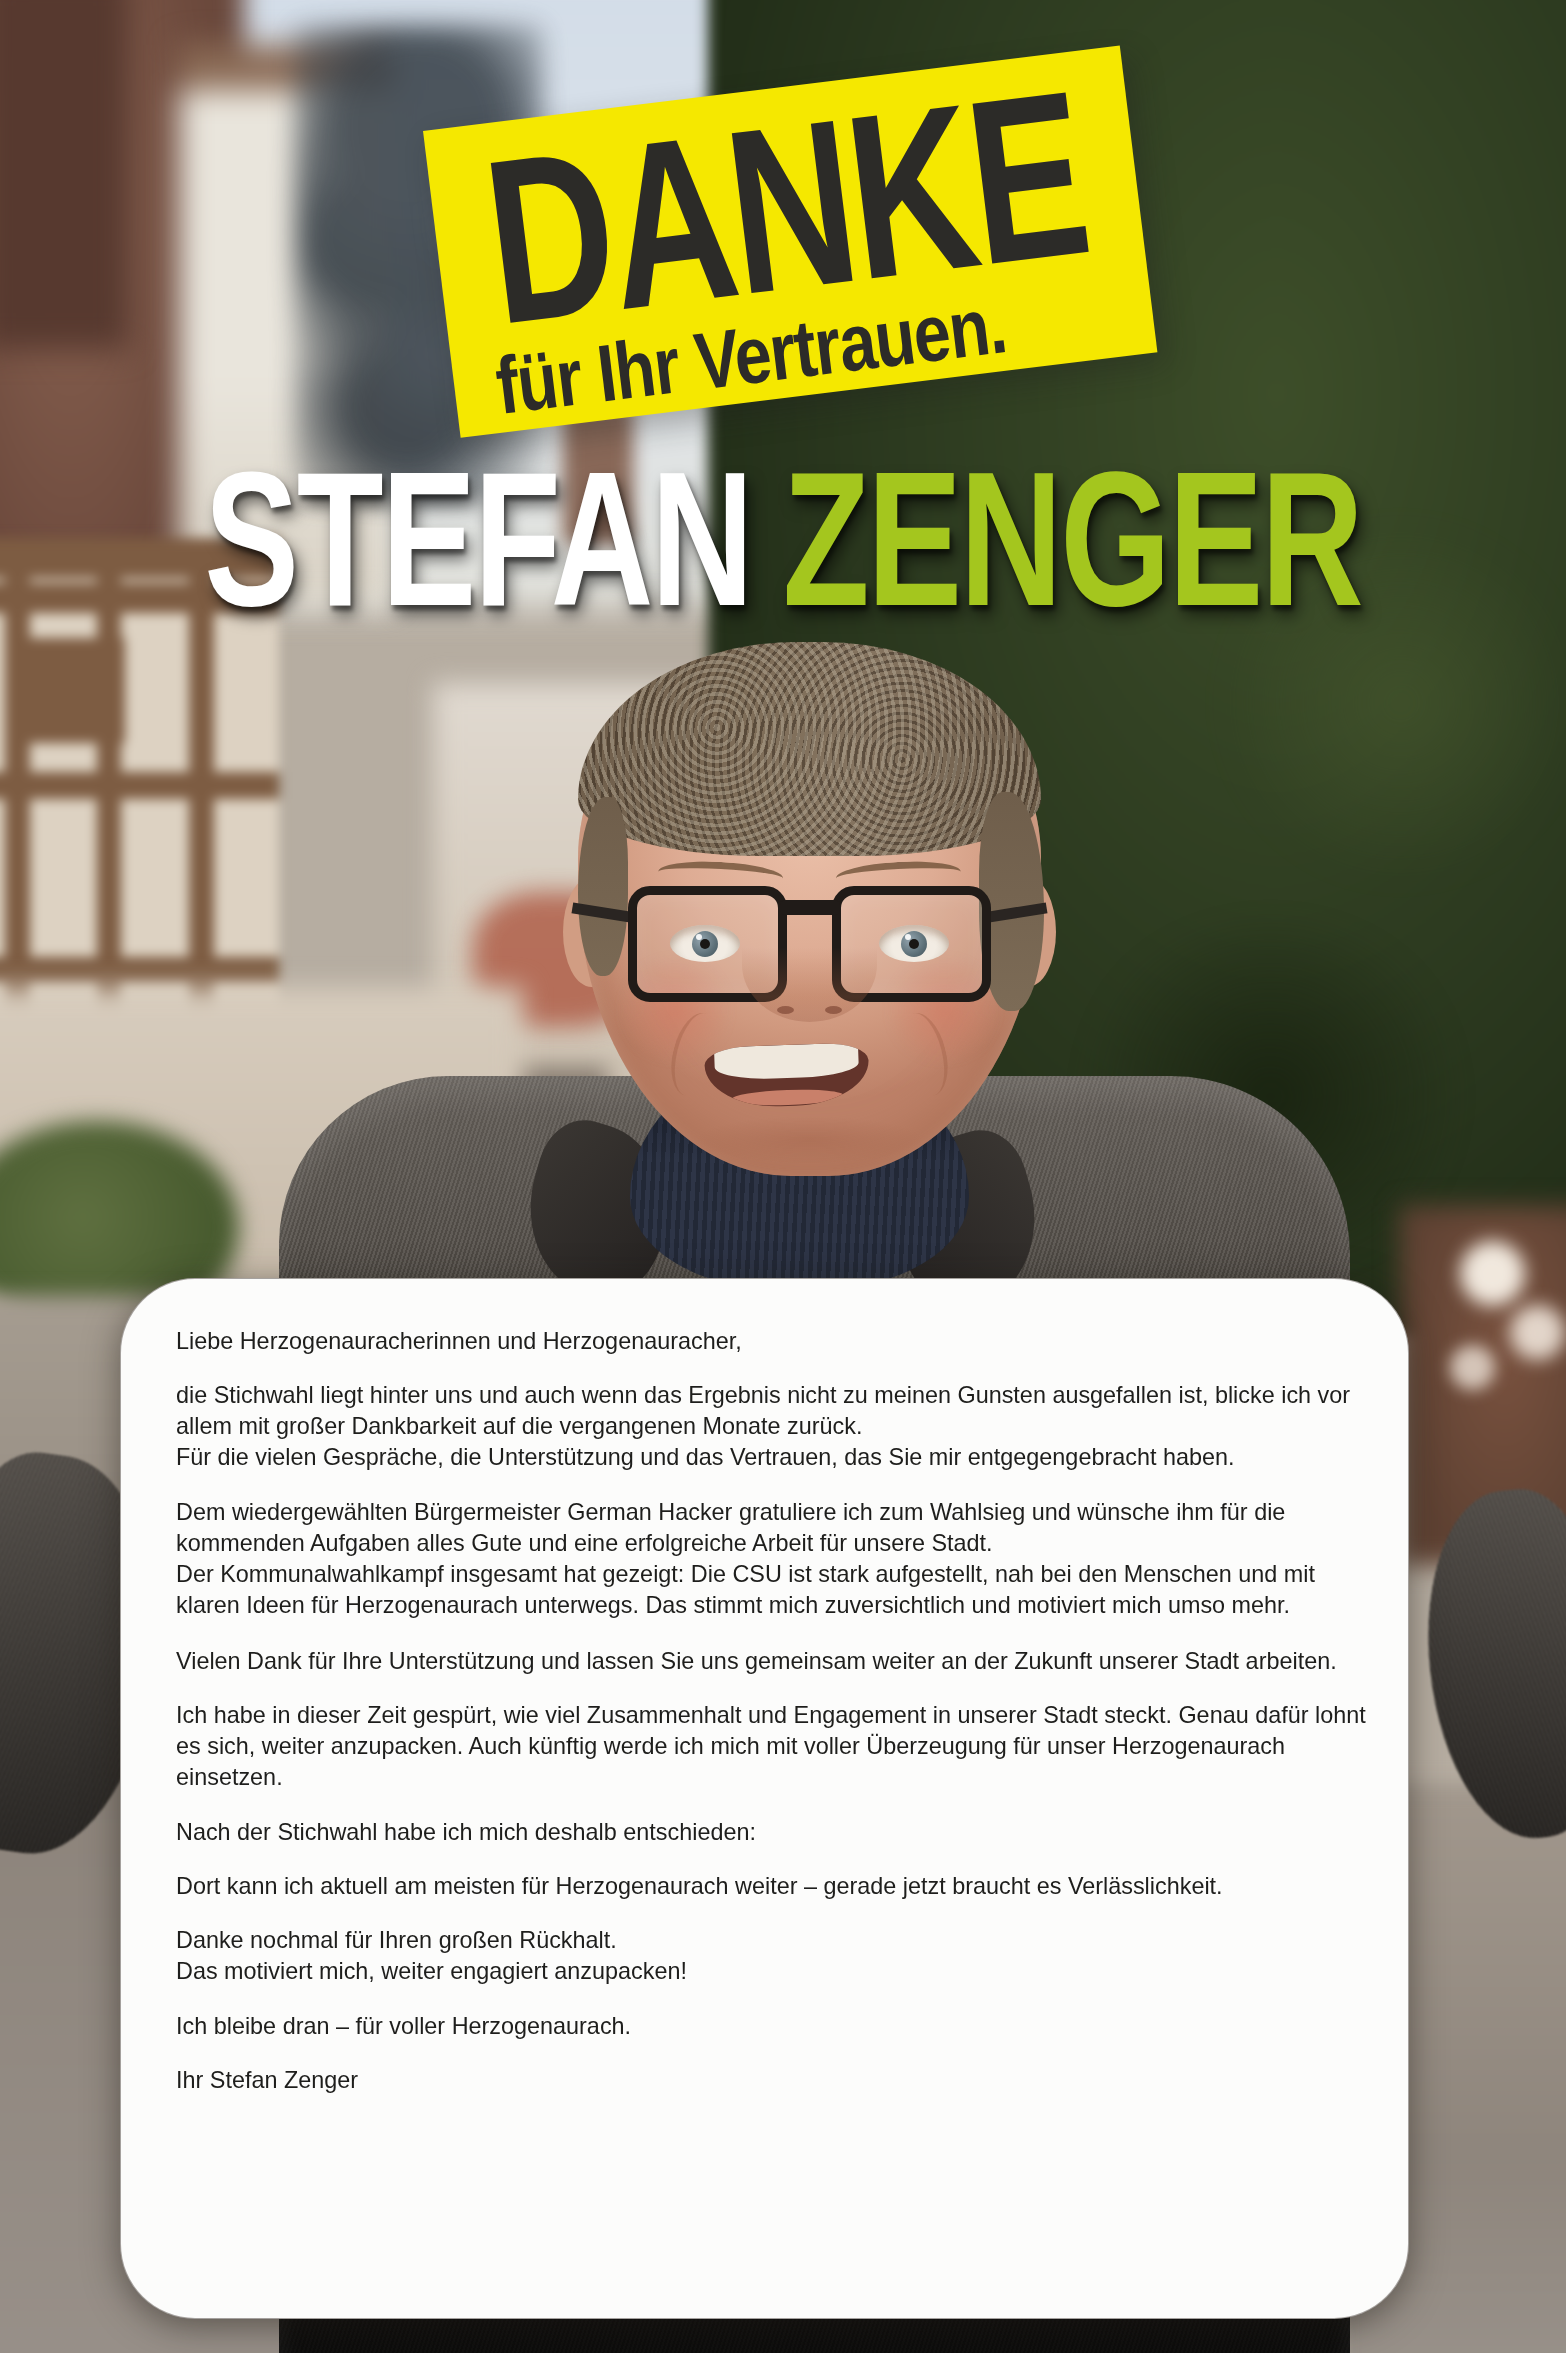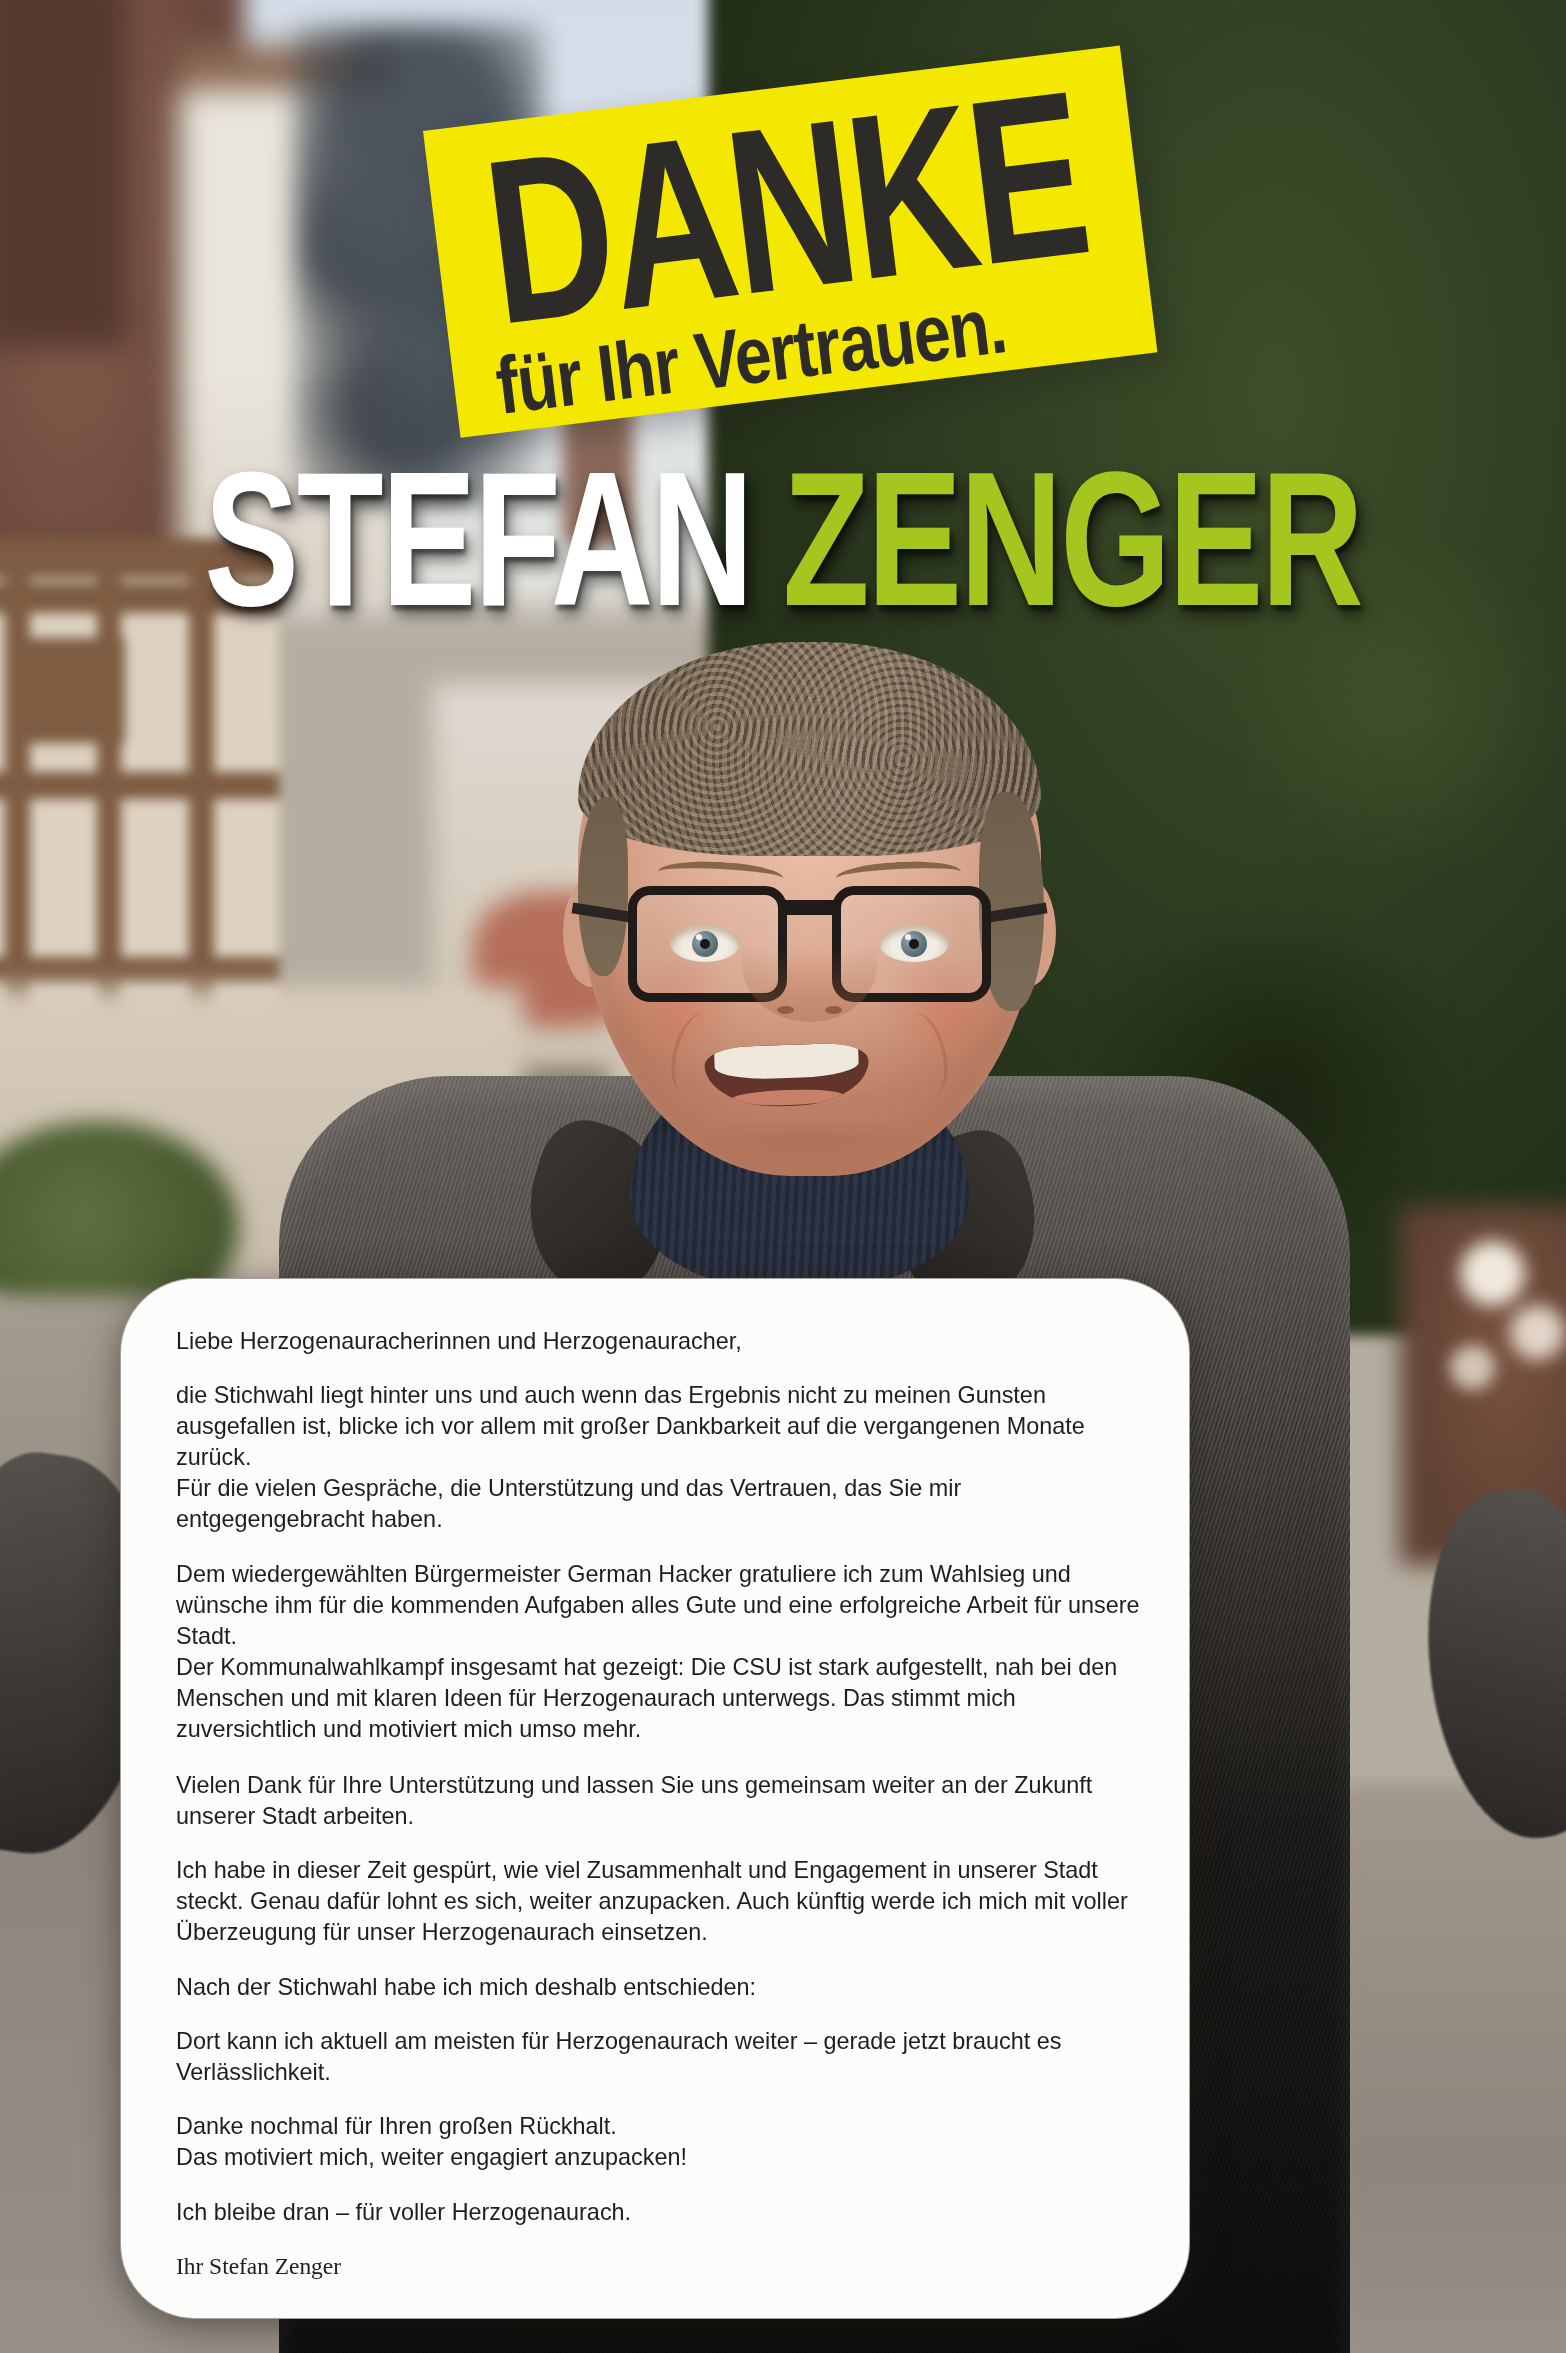--- a/index.html
+++ b/index.html
@@ -170,29 +170,29 @@
     text-align:center;white-space:nowrap;line-height:1;
   }
   .hl-inner{display:inline-block;font-size:192px;font-weight:700;letter-spacing:-3px;
     transform:scale(.74,1);transform-origin:center top;}
   .hl-first{color:#ffffff;margin-right:.22em;
     text-shadow:3px 4.5px 5px rgba(0,0,0,.45),7px 10px 18px rgba(0,0,0,.55);}
   .hl-last{color:#a4c61e;
     text-shadow:3px 4.5px 5px rgba(0,0,0,.5),7px 10px 18px rgba(0,0,0,.55);}
   
   .card{
-    position:absolute;left:120px;top:1278px;width:1070px;height:1041px;z-index:7;
+    position:absolute;left:120px;top:1278px;width:1289px;height:1041px;z-index:7;
     background:#fcfcfb;border-radius:75px;border:1.5px solid rgba(60,52,44,.45);
     box-shadow:0 7px 35px rgba(30,25,20,.5);
     padding:47px 35px 60px 55px;overflow:hidden;
   }
   .letter{color:#1e1e1c;font-size:23.4px;line-height:31px;}
   .letter p{margin:0 0 23.4px 0;}
   .letter p:nth-child(4){margin-top:25px;}
-  .letter p:last-child{margin-bottom:16px;font-family:Liberation Serif, serif;}
+  .letter p:last-child{margin-bottom:16px;}
 </style>
 </head>
 <body>
 
 <div class="poster">
 
   <div class="photo">
     <div class="sky"></div>
     <div class="brick"></div>
     <div class="brick-dark"></div>

